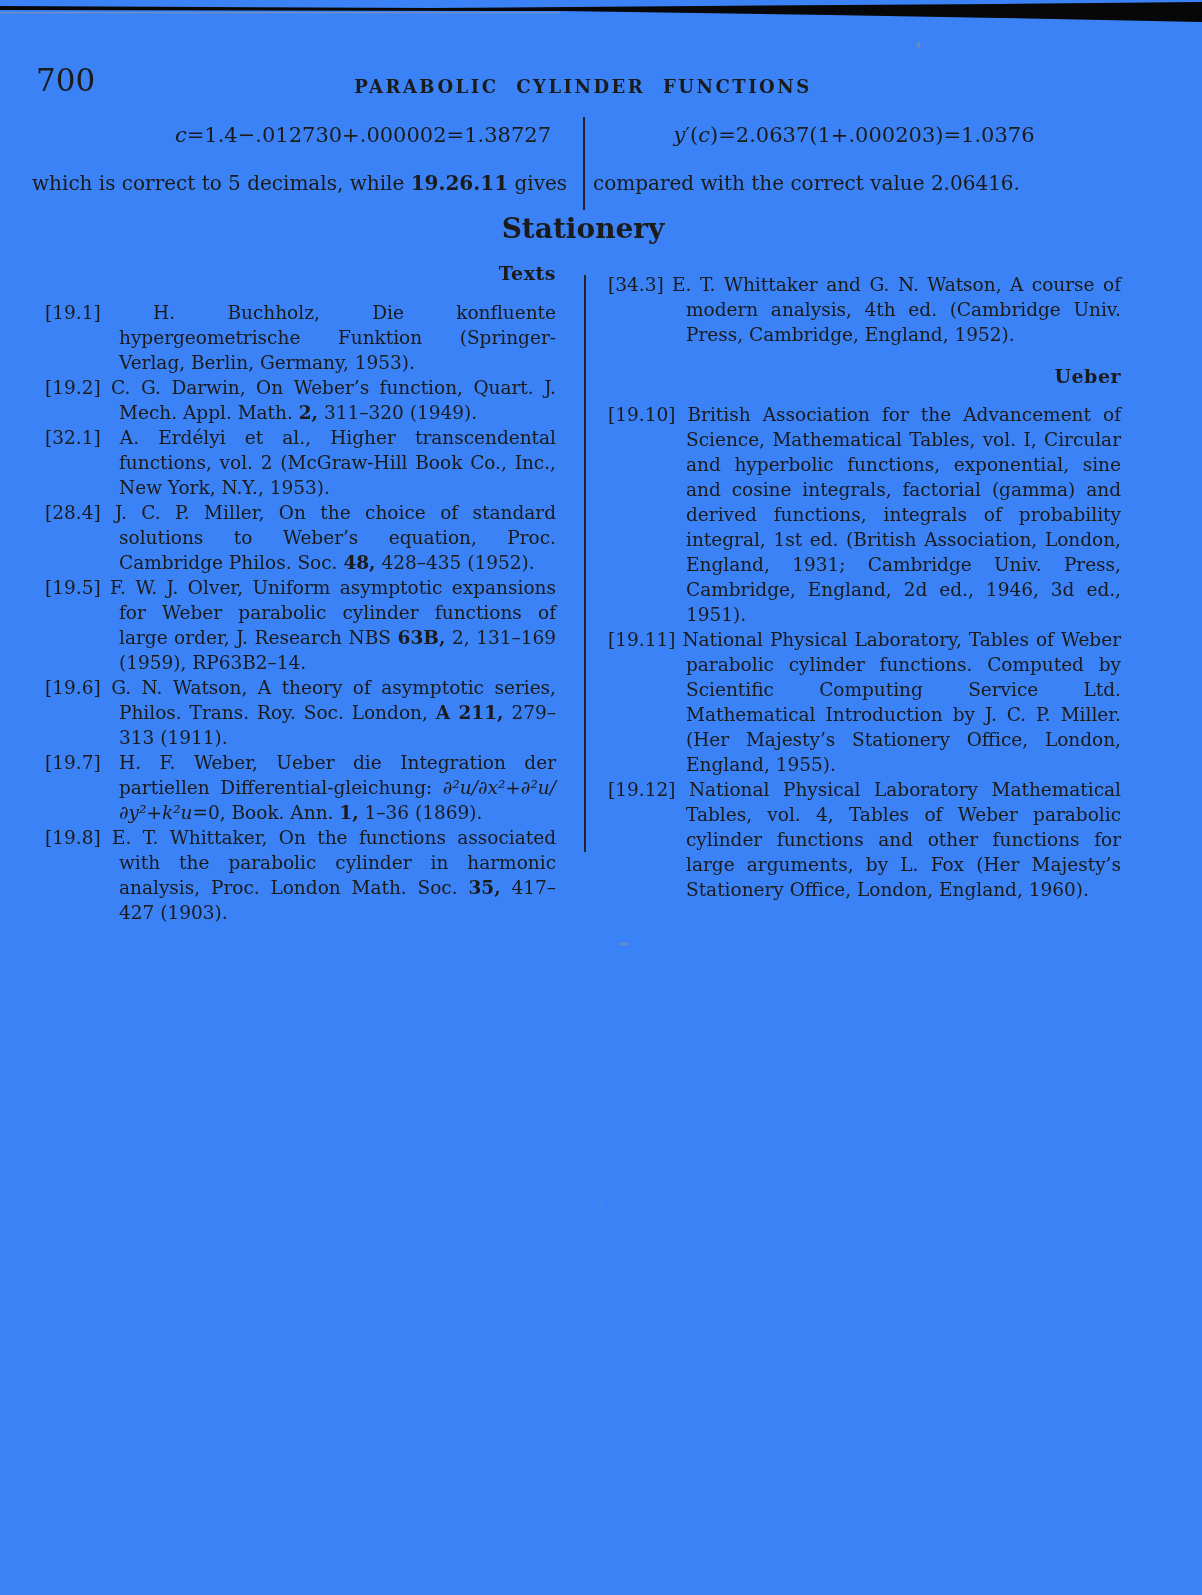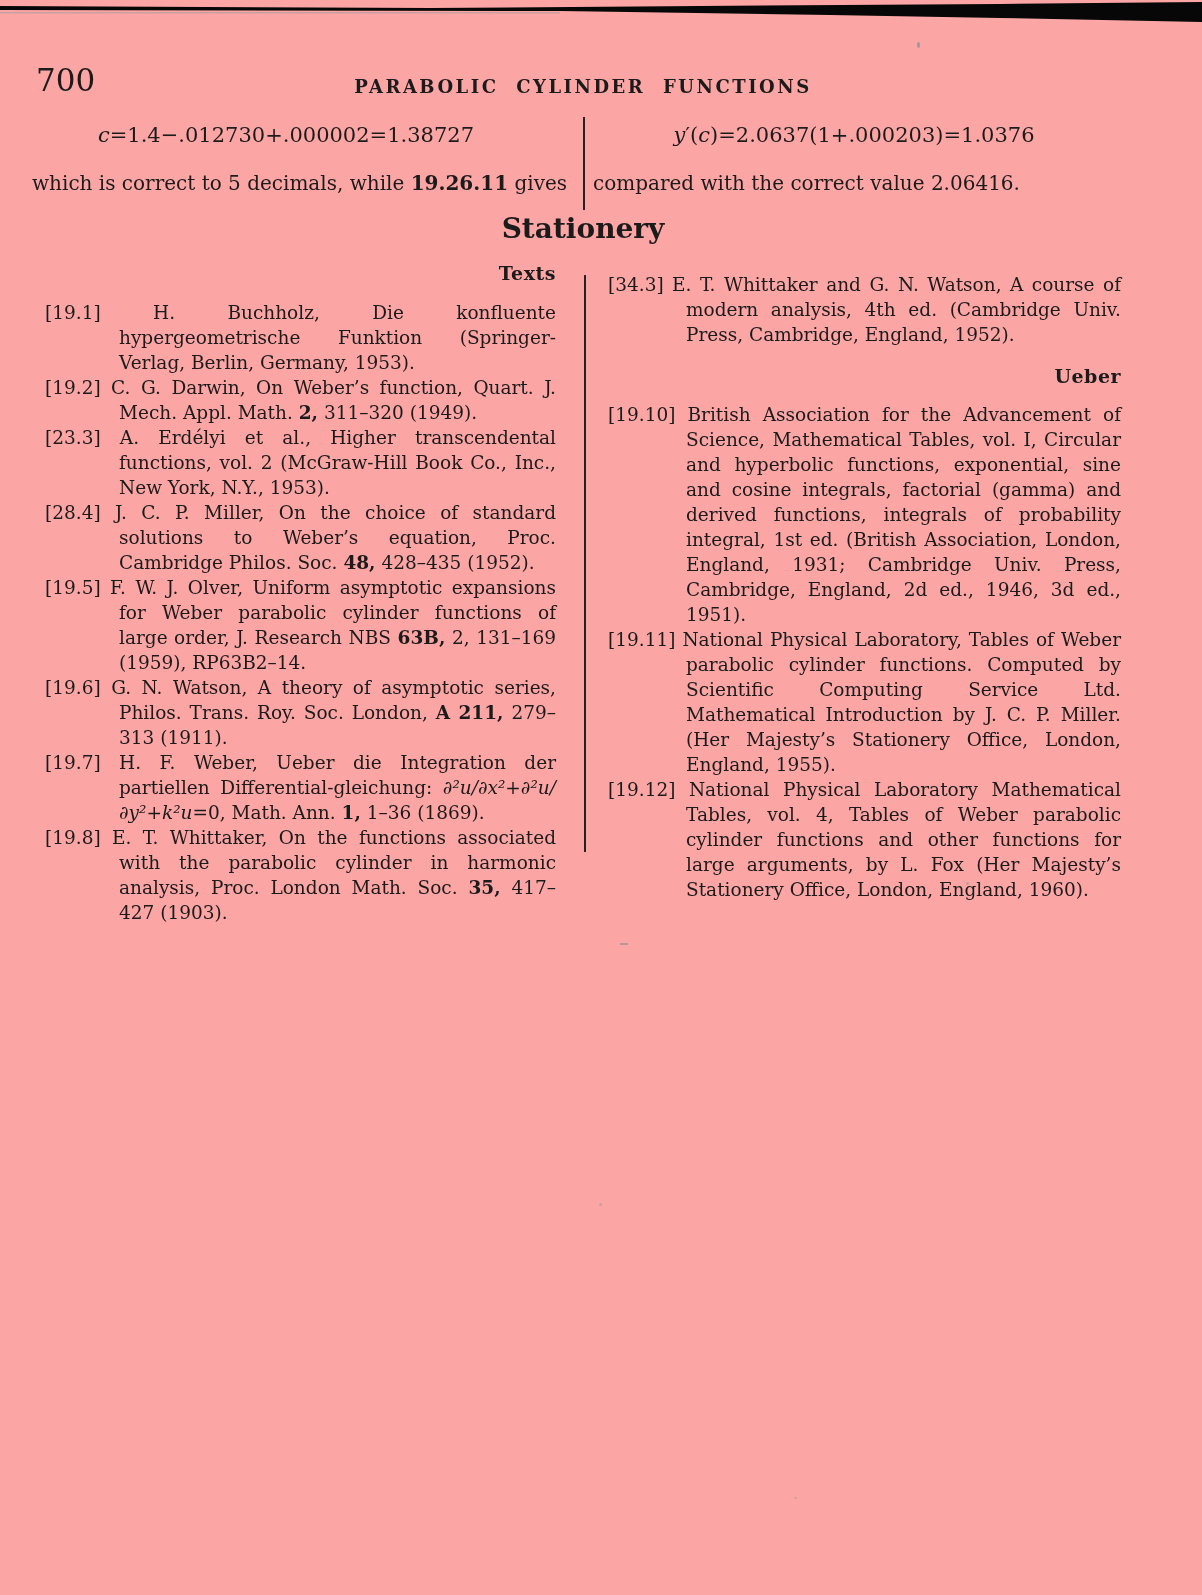--- a/index.html
+++ b/index.html
@@ -1,33 +1,33 @@
 <!DOCTYPE html>
 <html><head>
 <meta charset="utf-8">
 <style>
   html,body{margin:0;padding:0;background:#e8e8e6;}
   .page{
     position:relative;
     width:1202px;height:1595px;
     margin:0 auto;
-    background:#fca5a5;
+    background:#3b82f6;
     font-family:"DejaVu Serif","Liberation Serif",serif;
     color:#1b1b1b;
     overflow:hidden;
   }
   .top-rule{position:absolute;left:0;top:0;width:1202px;height:46px;}
   .page-number{position:absolute;left:36px;top:62px;font-size:31px;}
   .running-head{
     position:absolute;left:0;top:76px;width:1166px;
     text-align:center;font-weight:700;font-size:18px;
     letter-spacing:2.5px;word-spacing:9px;
   }
   .eq{position:absolute;top:123px;font-size:21px;white-space:nowrap;}
-  .eq-left{left:13px;width:546px;text-align:center;}
+  .eq-left{left:5px;width:546px;text-align:right;}
   .eq-right{left:580px;width:548px;text-align:center;}
   .note{position:absolute;top:171px;font-size:20px;white-space:nowrap;}
   .note-left{left:32px;}
   .note-right{left:593px;}
   .divider{position:absolute;width:2px;background:#232323;}
   .divider-top{left:583px;top:117px;height:93px;}
   .divider-main{left:584px;top:275px;height:577px;}
   .ref-title{
     position:absolute;left:0;top:212px;width:1166px;
     text-align:center;font-weight:700;font-size:28px;
@@ -71,25 +71,25 @@
 
   <div class="ref-title">Stationery</div>
 
   <div class="divider divider-main"></div>
 
   <div class="col col-left">
     <div class="col-heading">Texts</div>
     <div class="ref-list">
         <div class="ref-item"><span class="ref-label">[19.1] </span><span>H. Buchholz, Die konfluente hypergeometrische Funktion (Springer-Verlag, Berlin, Germany, 1953).</span></div>
         <div class="ref-item"><span class="ref-label">[19.2] </span><span>C. G. Darwin, On Weber’s function, Quart. J. Mech. Appl. Math. </span><span class="b">2,</span><span> 311–320 (1949).</span></div>
-        <div class="ref-item"><span class="ref-label">[23.3] </span><span>A. Erdélyi et al., Higher transcendental functions, vol. 2 (McGraw-Hill Book Co., Inc., New York, N.Y., 1953).</span></div>
+        <div class="ref-item"><span class="ref-label">[32.1] </span><span>A. Erdélyi et al., Higher transcendental functions, vol. 2 (McGraw-Hill Book Co., Inc., New York, N.Y., 1953).</span></div>
         <div class="ref-item"><span class="ref-label">[28.4] </span><span>J. C. P. Miller, On the choice of standard solutions to Weber’s equation, Proc. Cambridge Philos. Soc. </span><span class="b">48,</span><span> 428–435 (1952).</span></div>
         <div class="ref-item"><span class="ref-label">[19.5] </span><span>F. W. J. Olver, Uniform asymptotic expansions for Weber parabolic cylinder functions of large order, J. Research NBS </span><span class="b">63B,</span><span> 2, 131–169 (1959), RP63B2–14.</span></div>
         <div class="ref-item"><span class="ref-label">[19.6] </span><span>G. N. Watson, A theory of asymptotic series, Philos. Trans. Roy. Soc. London, </span><span class="b">A 211,</span><span> 279–313 (1911).</span></div>
-        <div class="ref-item"><span class="ref-label">[19.7] </span><span>H. F. Weber, Ueber die Integration der partiellen Differential-gleichung: </span><span class="i">∂²u/∂x²+∂²u/∂y²+k²u</span><span>=0, Math. Ann. </span><span class="b">1,</span><span> 1–36 (1869).</span></div>
+        <div class="ref-item"><span class="ref-label">[19.7] </span><span>H. F. Weber, Ueber die Integration der partiellen Differential-gleichung: </span><span class="i">∂²u/∂x²+∂²u/∂y²+k²u</span><span>=0, Book. Ann. </span><span class="b">1,</span><span> 1–36 (1869).</span></div>
         <div class="ref-item"><span class="ref-label">[19.8] </span><span>E. T. Whittaker, On the functions associated with the parabolic cylinder in harmonic analysis, Proc. London Math. Soc. </span><span class="b">35,</span><span> 417–427 (1903).</span></div>
       </div>
   </div>
 
   <div class="col col-right">
     <div class="ref-list">
         <div class="ref-item"><span class="ref-label">[34.3] </span><span>E. T. Whittaker and G. N. Watson, A course of modern analysis, 4th ed. (Cambridge Univ. Press, Cambridge, England, 1952).</span></div>
       </div>
     <div class="col-heading tables-heading">Ueber</div>
     <div class="ref-list">

